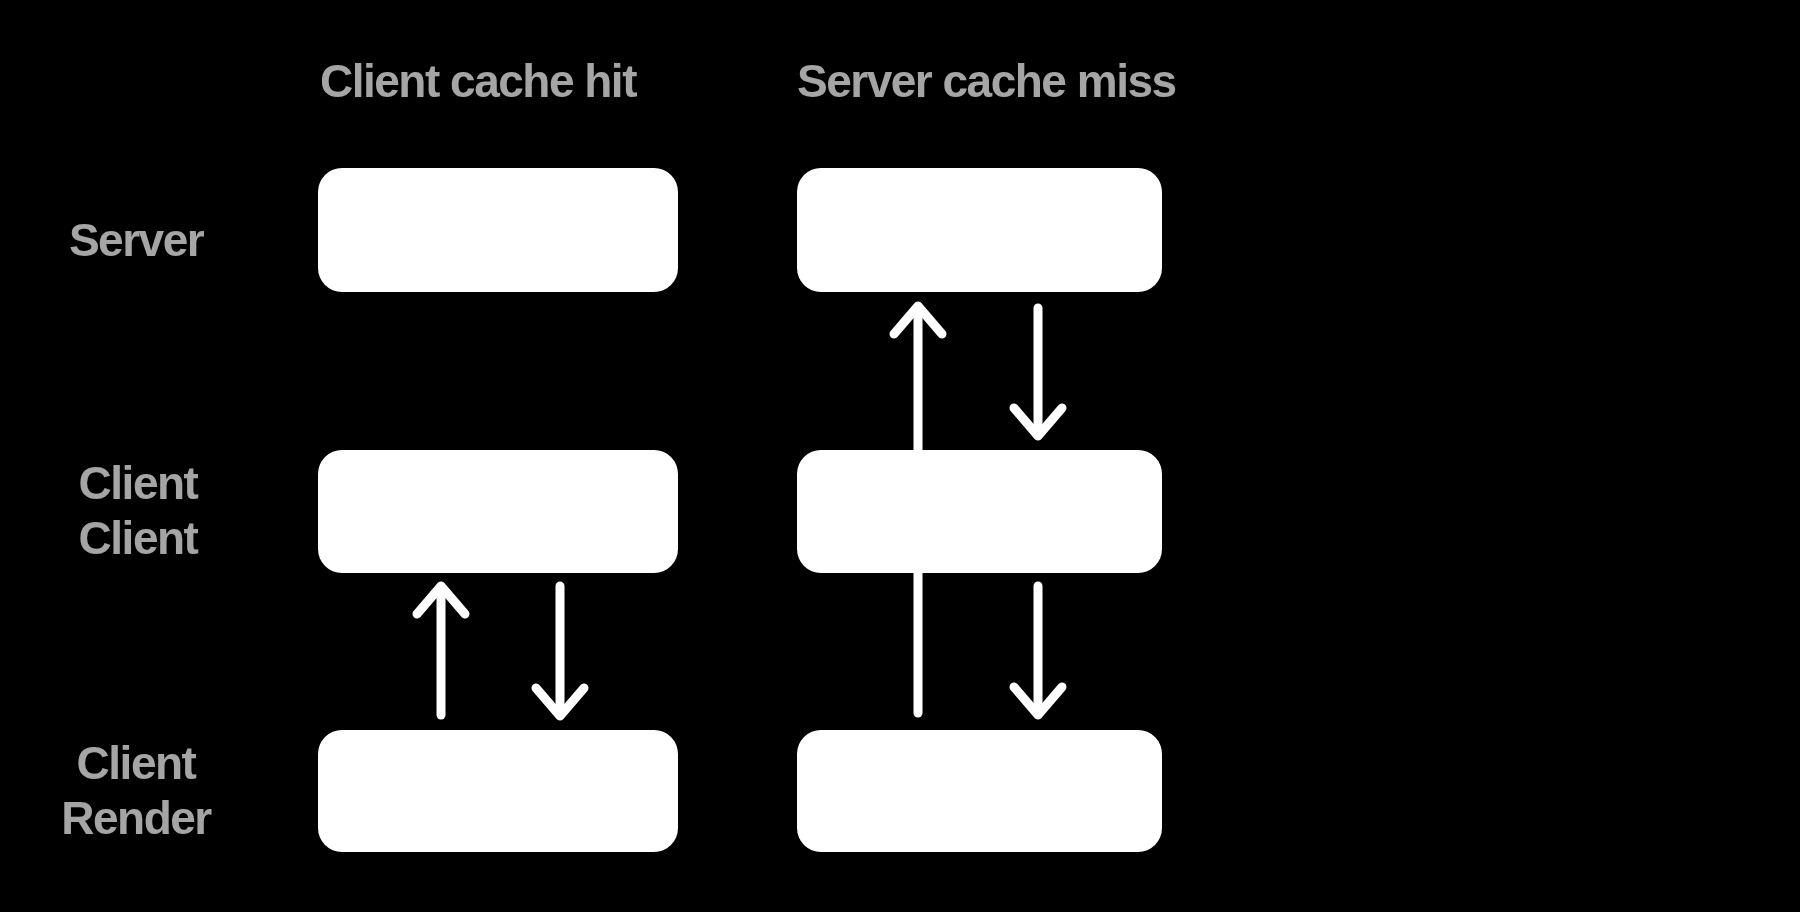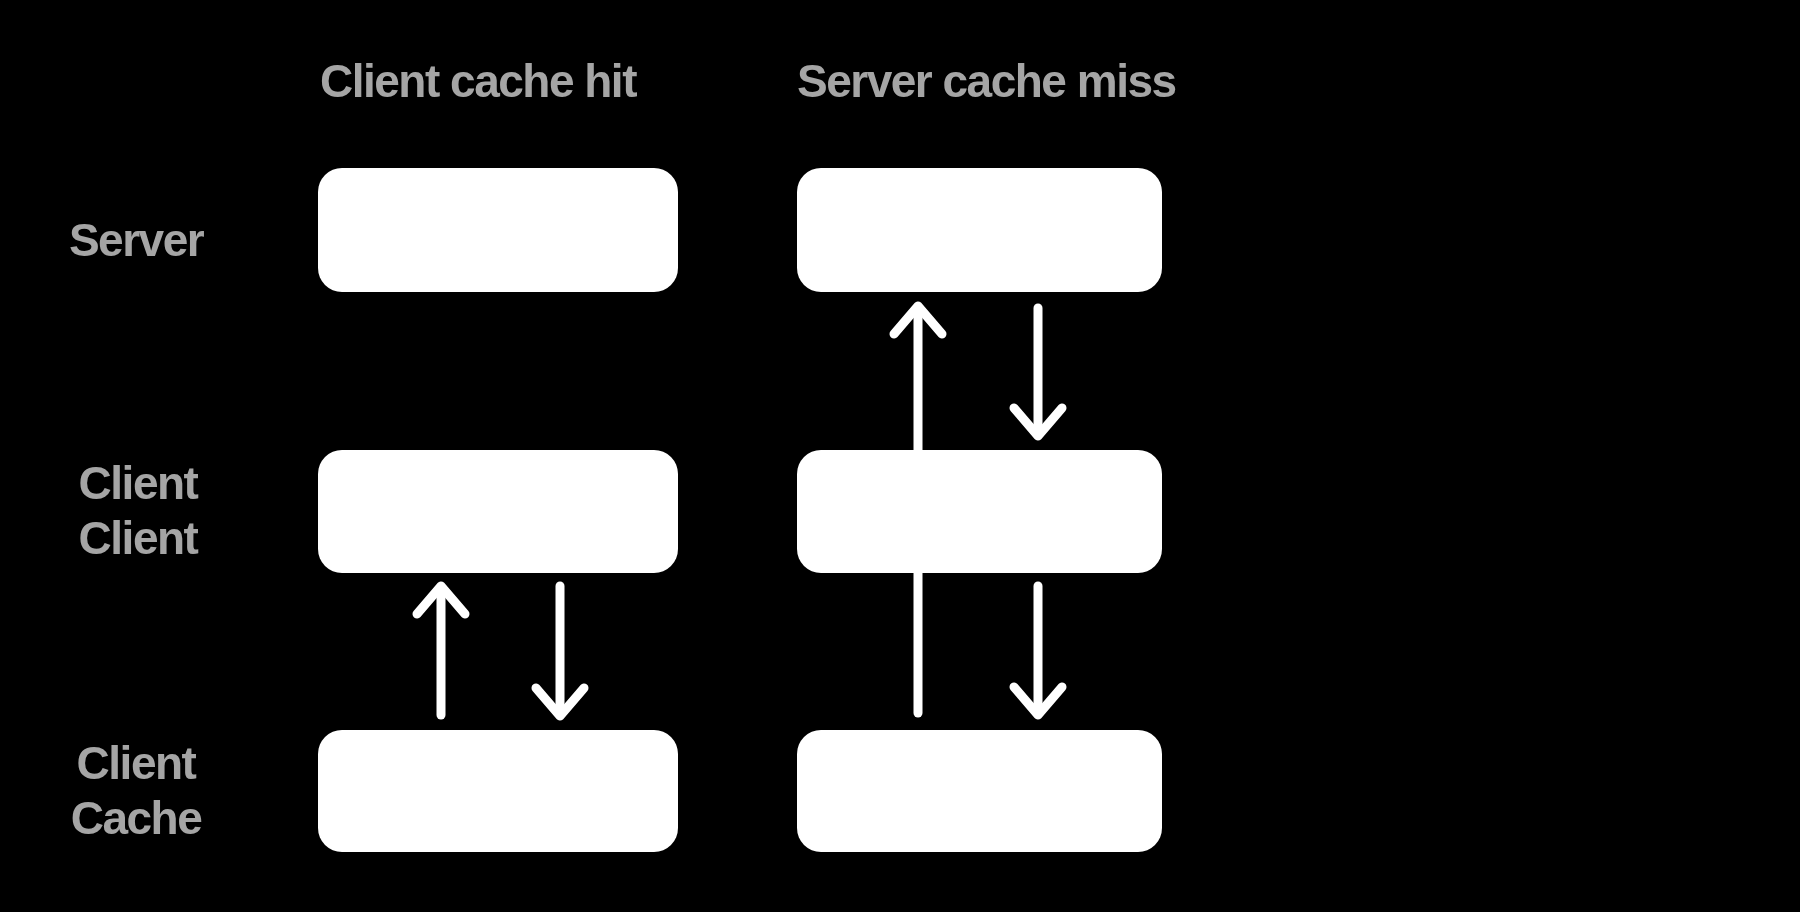--- a/index.html
+++ b/index.html
@@ -75,16 +75,16 @@
     <div>Server</div>
   </div>
 
   <div class="row-label" id="label-client-cache" style="left: 138px; top: 511px;">
     <div>Client</div>
     <div>Client</div>
   </div>
 
   <div class="row-label" id="label-client-render" style="left: 136px; top: 791px;">
     <div>Client</div>
-    <div>Cache</div>
+    <div>Render</div>
   </div>
 
 </div>
 
 </body></html>

